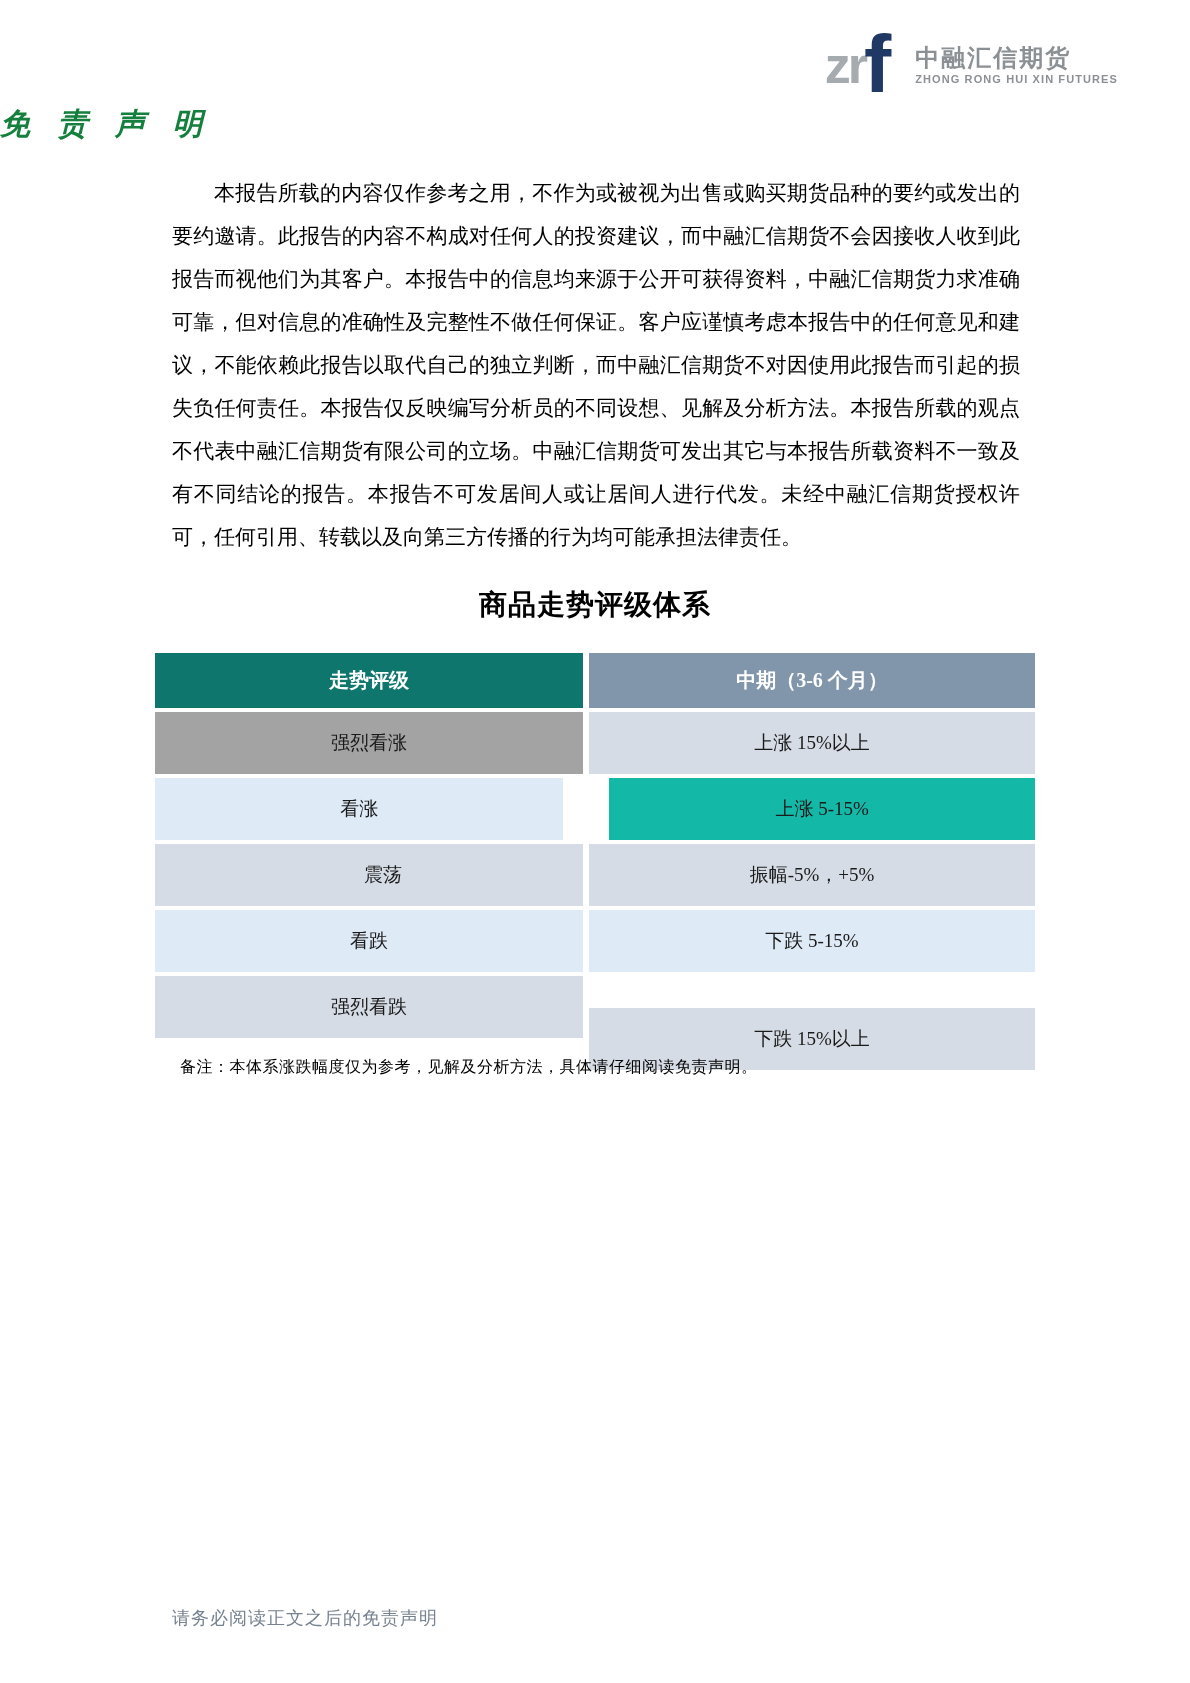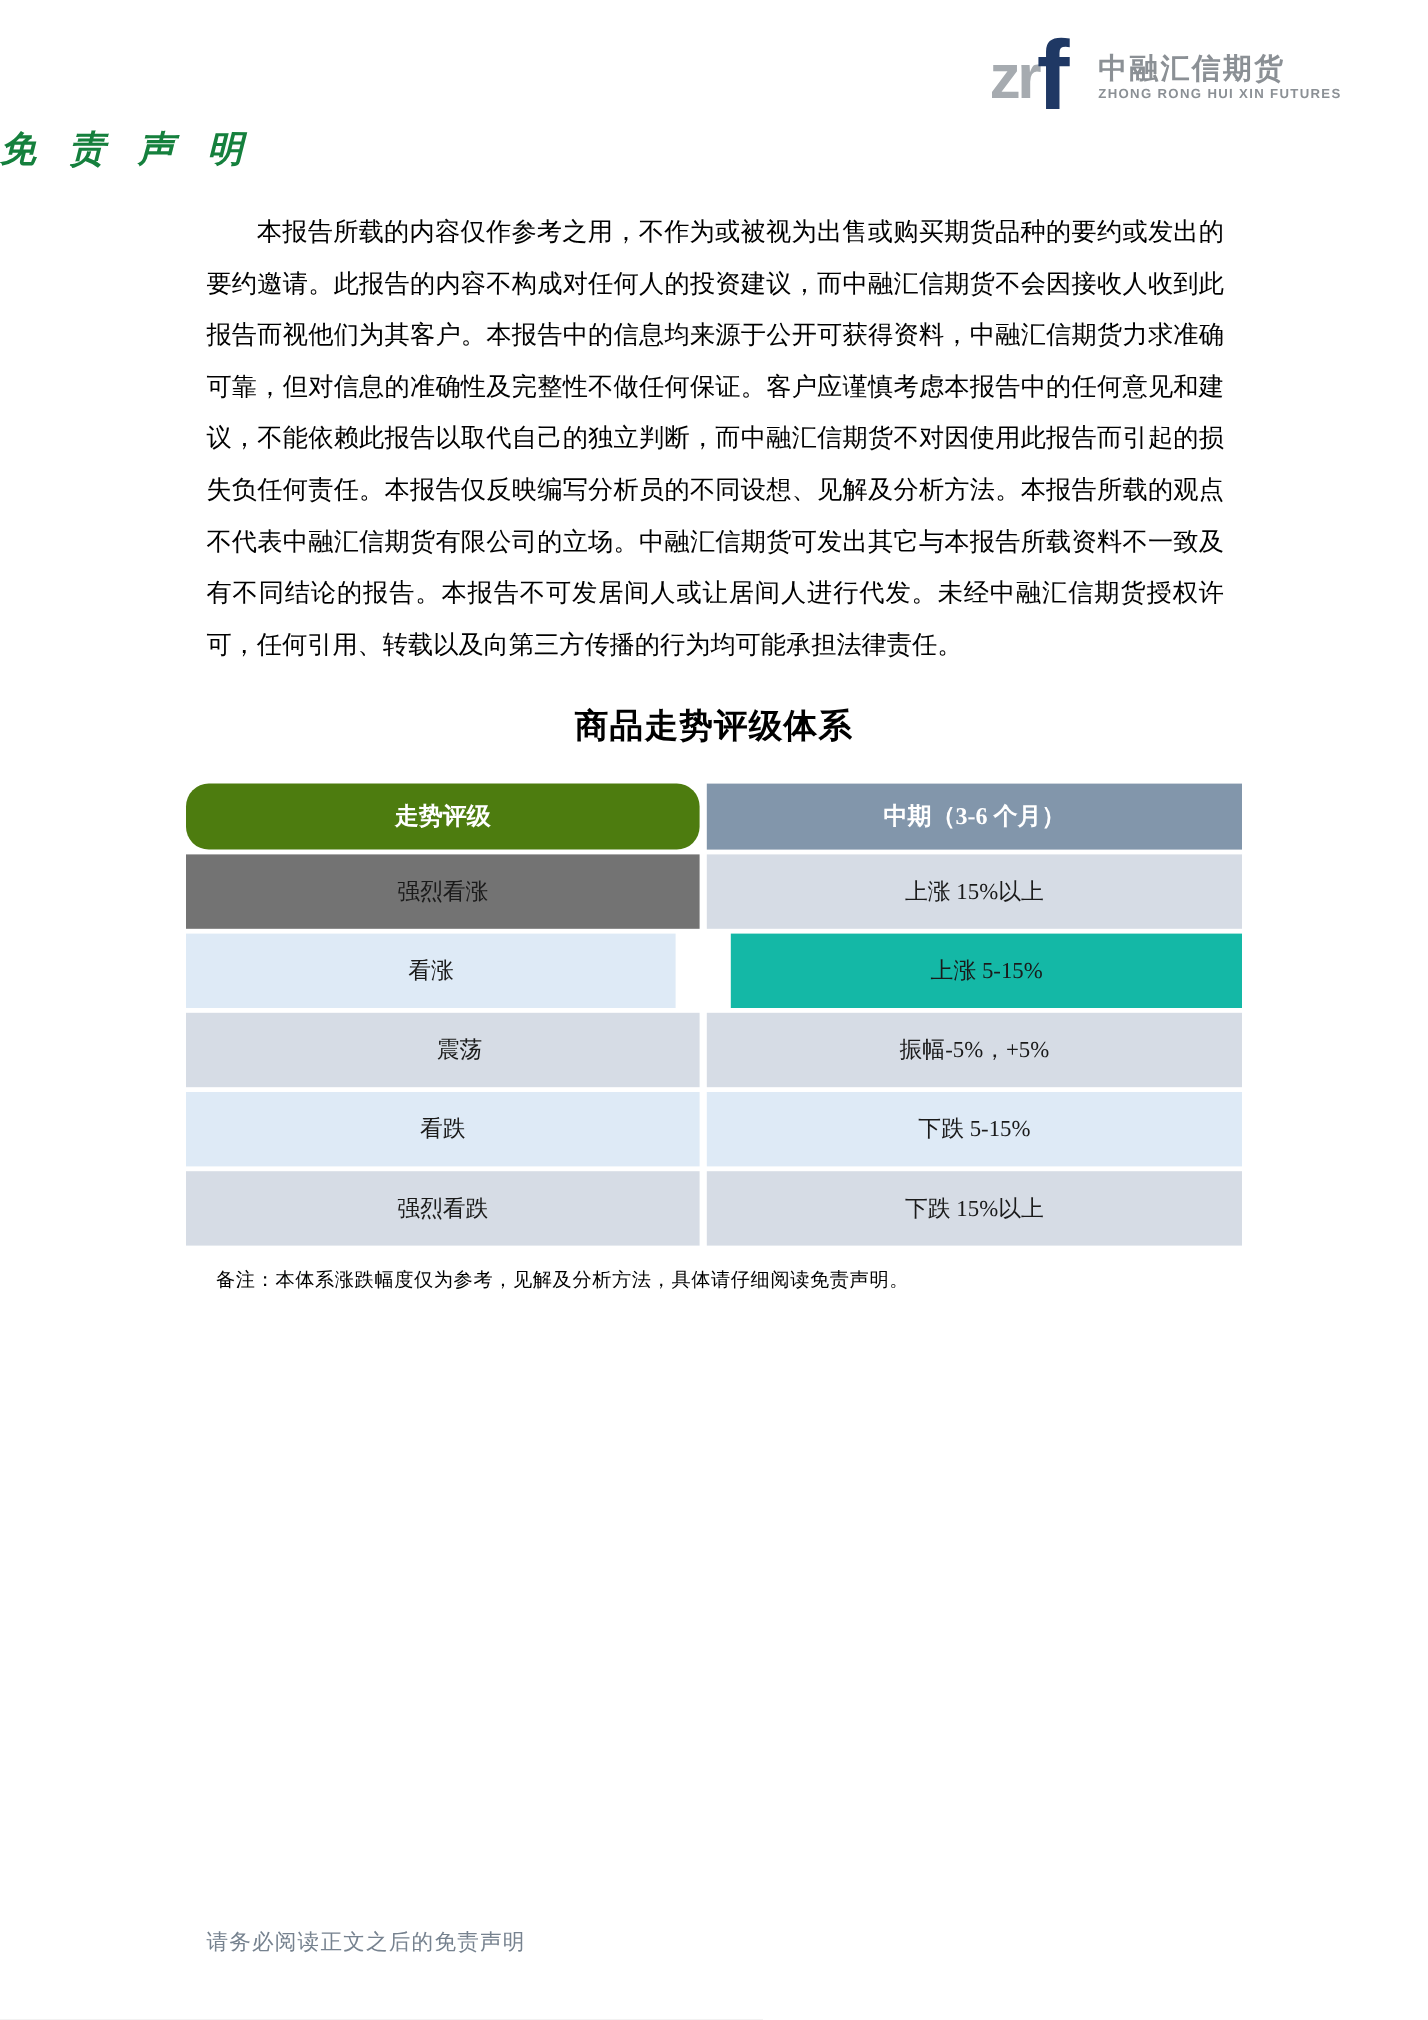--- a/index.html
+++ b/index.html
@@ -167,42 +167,42 @@
   </div>
 
   <div class="doc-title">免 责 声 明</div>
 
   <div class="disclaimer">本报告所载的内容仅作参考之用，不作为或被视为出售或购买期货品种的要约或发出的要约邀请。此报告的内容不构成对任何人的投资建议，而中融汇信期货不会因接收人收到此报告而视他们为其客户。本报告中的信息均来源于公开可获得资料，中融汇信期货力求准确可靠，但对信息的准确性及完整性不做任何保证。客户应谨慎考虑本报告中的任何意见和建议，不能依赖此报告以取代自己的独立判断，而中融汇信期货不对因使用此报告而引起的损失负任何责任。本报告仅反映编写分析员的不同设想、见解及分析方法。本报告所载的观点不代表中融汇信期货有限公司的立场。中融汇信期货可发出其它与本报告所载资料不一致及有不同结论的报告。本报告不可发居间人或让居间人进行代发。未经中融汇信期货授权许可，任何引用、转载以及向第三方传播的行为均可能承担法律责任。</div>
 
   <div class="section-title">商品走势评级体系</div>
 
   <div class="rating-table">
     <div class="t-row t-head">
-      <div class="t-cell c1 hdr-bg" style="background: #4d7c0f; border-radius: 19px;">走势评级</div>
+      <div class="t-cell c1 hdr-bg" style="background: #0f766e;">走势评级</div>
       <div class="t-cell c2 hdr-bg" style="background: rgb(130, 150, 171);">中期（3-6 个月）</div>
     </div>
     <div class="t-row t-body row-odd">
-      <div class="t-cell c1" style="background: #737373;">强烈看涨</div>
+      <div class="t-cell c1" style="background: #a3a3a3;">强烈看涨</div>
       <div class="t-cell c2" style="background: rgb(214, 220, 229);">上涨 15%以上</div>
     </div>
     <div class="t-row t-body row-even">
       <div class="t-cell c1" style="background: rgb(222, 234, 246);">看涨</div>
       <div class="t-cell c2" style="background: #14b8a6; margin-left: 40px;">上涨 5-15%</div>
     </div>
     <div class="t-row t-body row-odd">
       <div class="t-cell c1" style="background: rgb(214, 220, 229); padding-left: 28px;">震荡</div>
       <div class="t-cell c2" style="background: rgb(214, 220, 229);">振幅-5%，+5%</div>
     </div>
     <div class="t-row t-body row-even">
       <div class="t-cell c1" style="background: rgb(222, 234, 246);">看跌</div>
       <div class="t-cell c2" style="background: rgb(222, 234, 246);">下跌 5-15%</div>
     </div>
     <div class="t-row t-body row-odd">
       <div class="t-cell c1" style="background: rgb(214, 220, 229);">强烈看跌</div>
-      <div class="t-cell c2" style="background: rgb(214, 220, 229);">下跌 15%以上</div>
+      <div class="t-cell c2" style="background: rgb(214, 220, 229); margin-top: 32px;">下跌 15%以上</div>
     </div>
   </div>
 
   <div class="table-note">备注：本体系涨跌幅度仅为参考，见解及分析方法，具体请仔细阅读免责声明。</div>
 
   <div class="page-footer">请务必阅读正文之后的免责声明</div>
 
 </div>
 
 </body></html>

